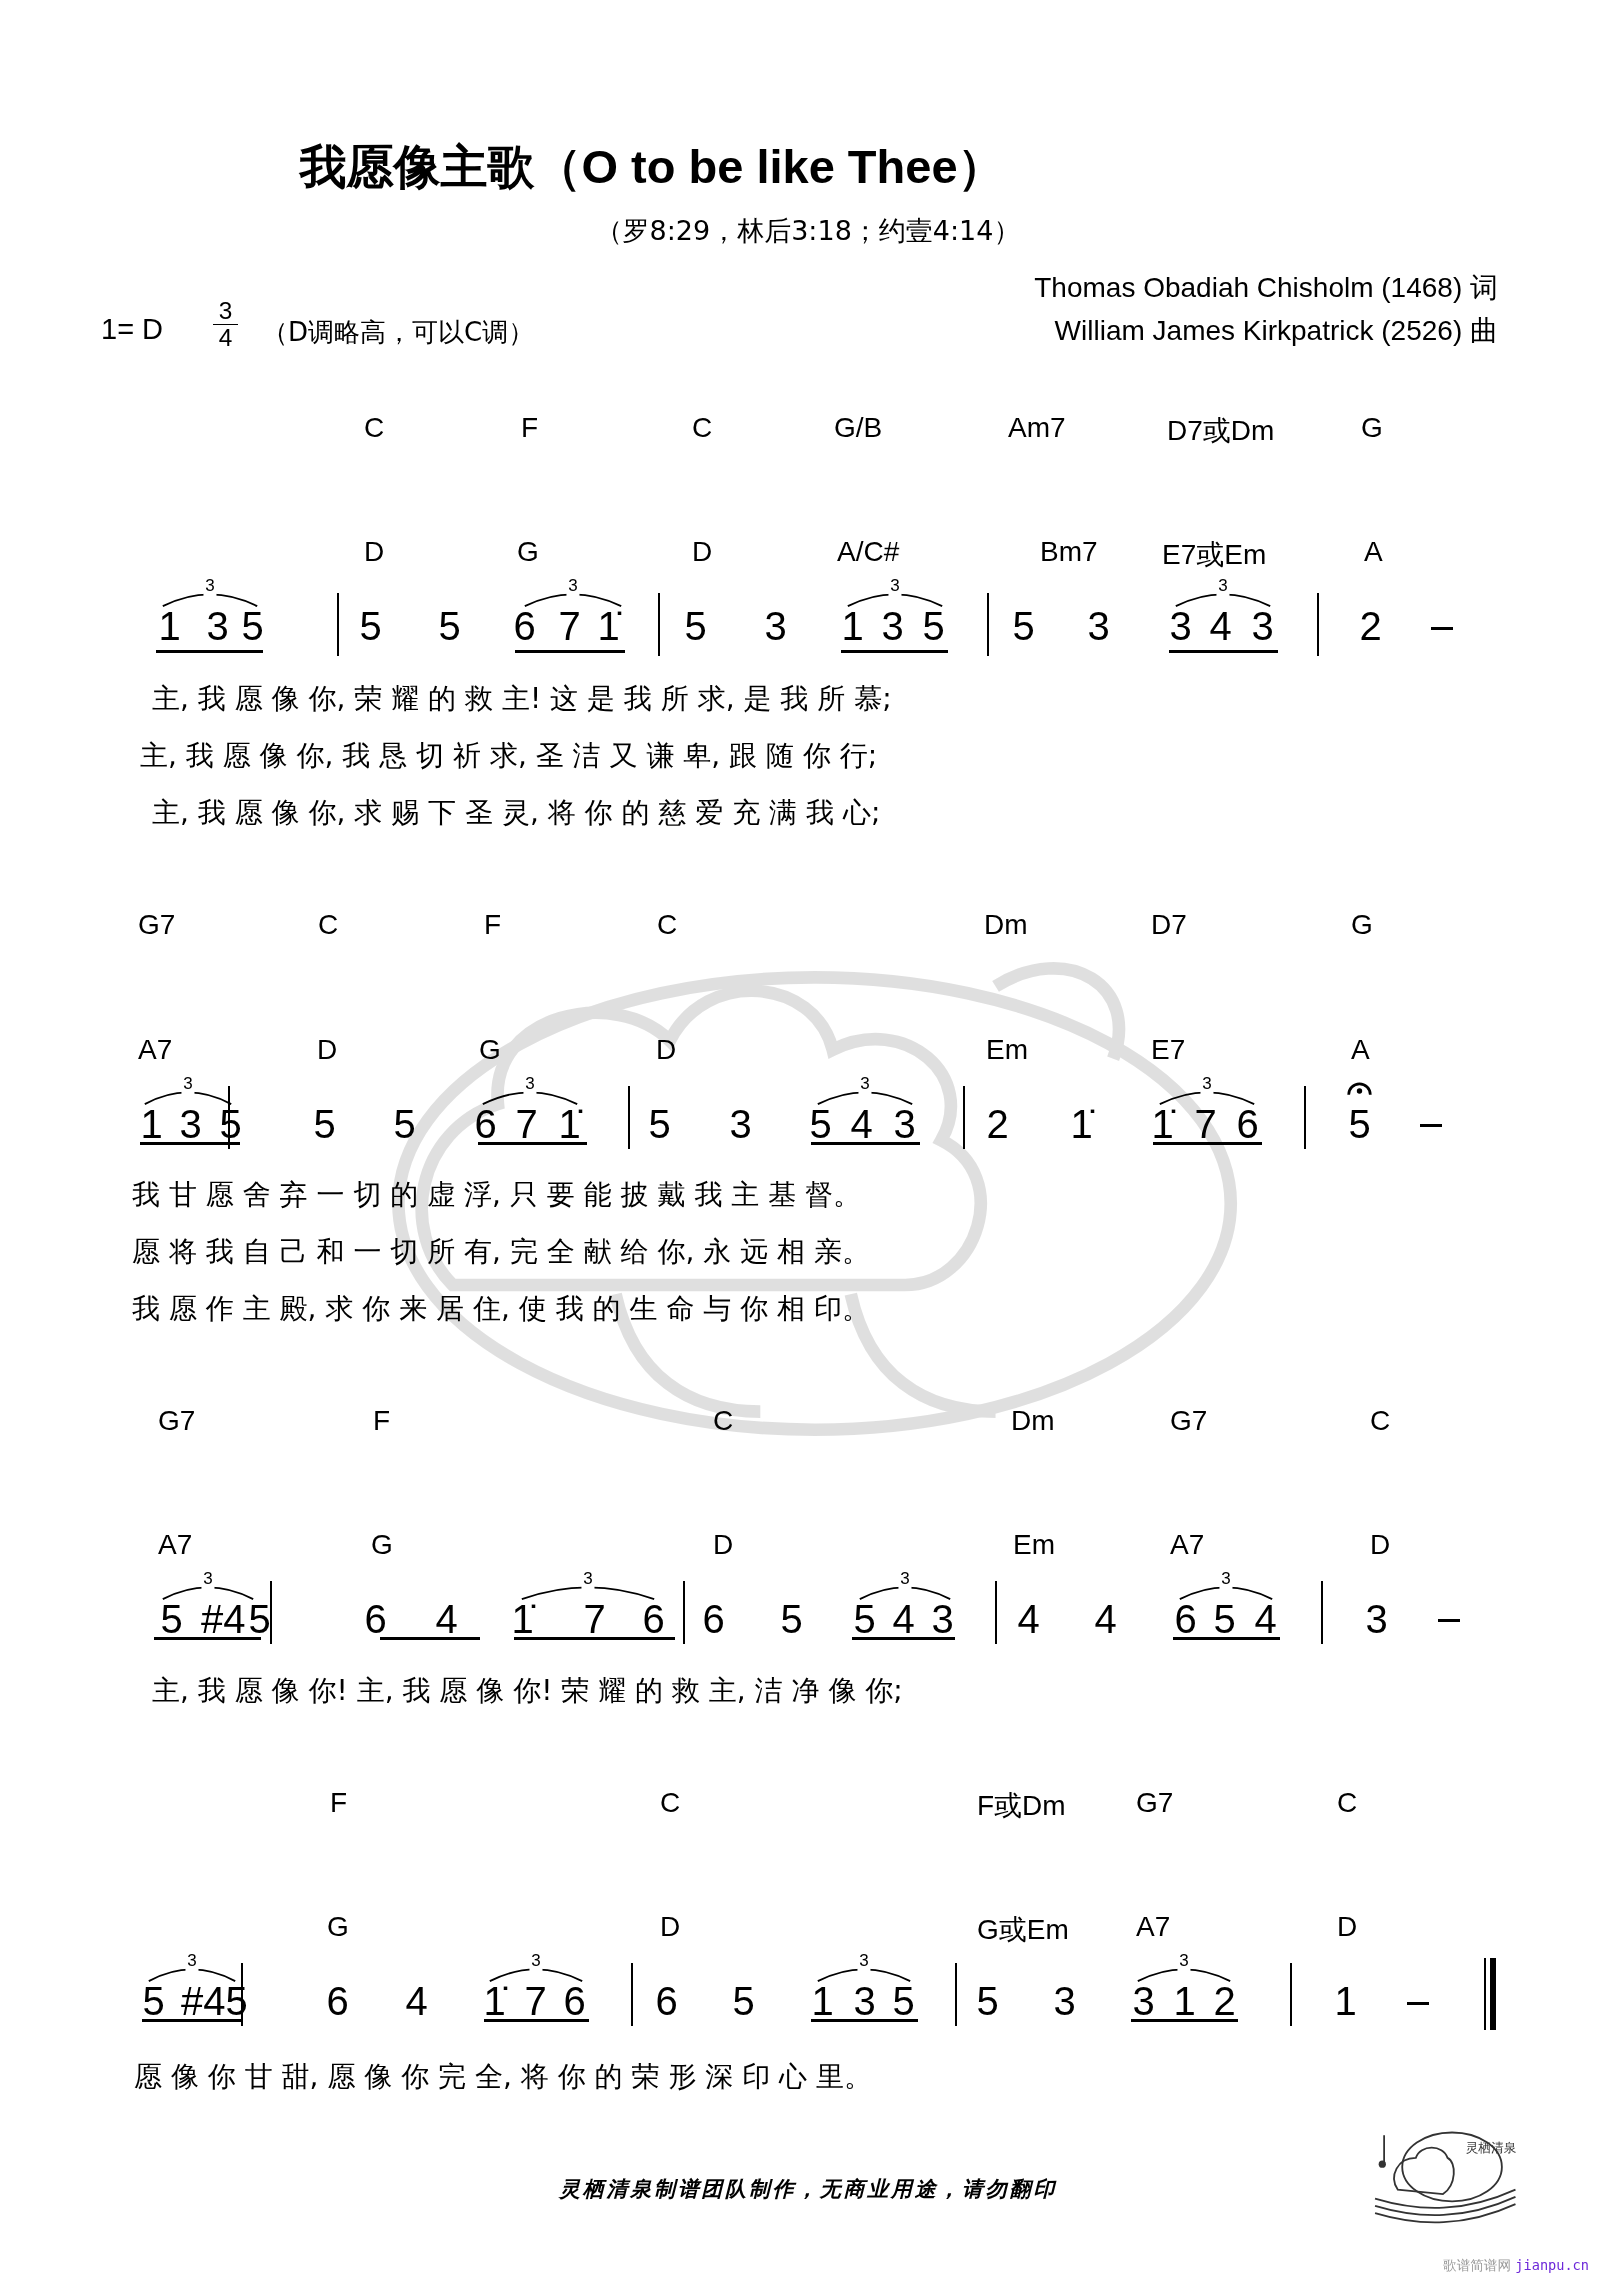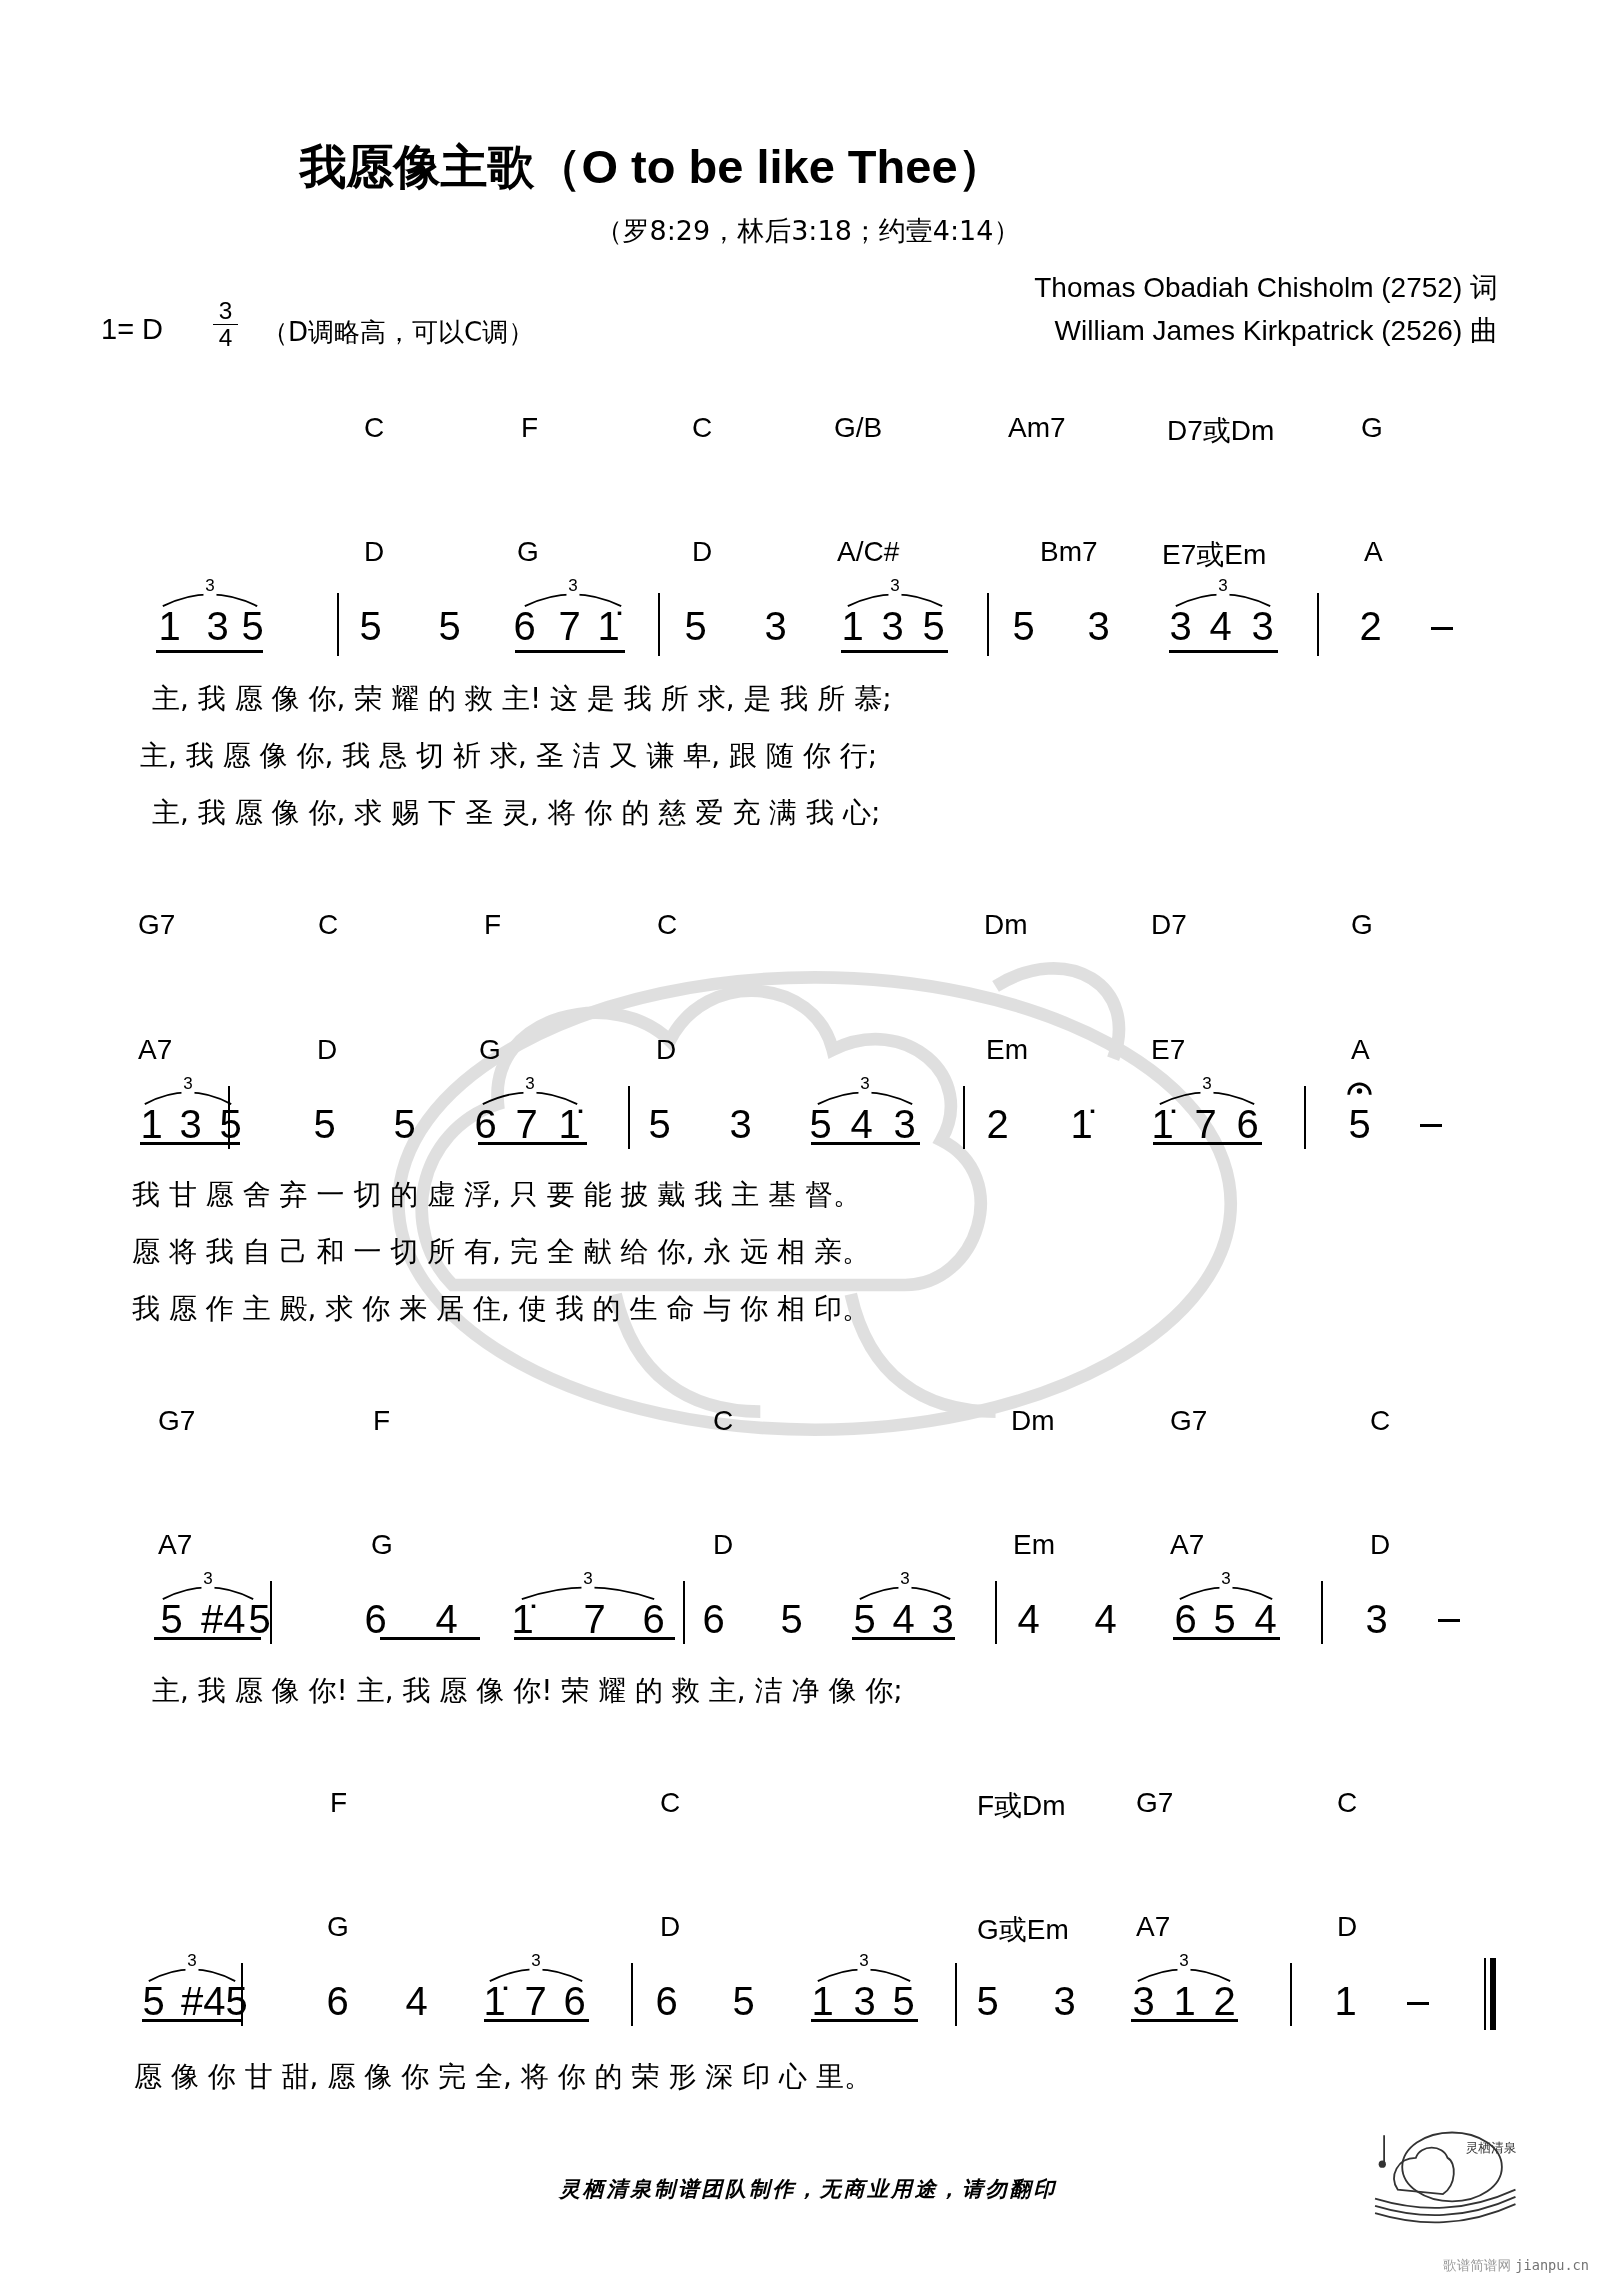--- a/index.html
+++ b/index.html
@@ -20,42 +20,42 @@
   .bar { position: absolute; width: 1.8px; background: #000; }
   .tuplet { position: absolute; height: 20px; }
   .tuplet svg { display: block; }
   .tuplet .num { position: absolute; top: -11.8px; left: 50%; transform: translateX(-50%); font-size: 17px; background: #fff; padding: 0 1.8px; font-family: "Liberation Sans", sans-serif; }
   .lyric { font-size: 28px; letter-spacing: 0; }
   .dash { position: absolute; width: 22px; height: 2.7px; background: #000; }
   .final-bar-thin { position: absolute; width: 1.8px; background: #000; }
   .final-bar-thick { position: absolute; width: 6.3px; background: #000; }
   .footer { top: 2175px; left: 0; width: 1616px; text-align: center; font-size: 21px; font-style: italic; font-weight: bold; font-family: "DejaVu Serif", serif; letter-spacing: 2.7px; }
   .site { right: 27px; top: 2257px; font-size: 13.6px; color: #9a9a9a; }
-  .site .latin { color: #737373; font-family: "DejaVu Sans Mono", monospace; }
+  .site .latin { color: #6d28d9; font-family: "DejaVu Sans Mono", monospace; }
   .watermark { position: absolute; left: 344px; top: 905px; width: 905px; height: 579px; opacity: 0.12; pointer-events: none; }
   .logo { position: absolute; left: 1366px; top: 2126px; width: 154px; height: 100px; }
 </style>
 </head>
 <body>
 
 <svg class="watermark" viewBox="0 0 1000 640">
   <g fill="none" stroke="#000" stroke-width="14">
     <ellipse cx="520" cy="330" rx="460" ry="250"></ellipse>
     <path d="M120 420 C 60 360, 80 250, 170 220 C 160 120, 300 90, 360 150 C 400 70, 520 80, 540 160 C 620 120, 700 190, 660 260 C 740 300, 700 420, 620 420 Z"></path>
     <path d="M720 90 C 800 40, 880 90, 850 170"></path>
     <path d="M300 430 C 320 520, 380 560, 460 560"></path>
     <path d="M560 430 C 580 520, 640 560, 720 560"></path>
   </g>
 </svg>
 
 <div class="abs title">
   <span>我愿像主歌</span><span class="latin">（O to be like Thee）</span>
 </div>
 <div class="abs refs">（罗8:29，林后3:18；约壹4:14）</div>
-<div class="abs credit" style="top:269px;">Thomas Obadiah Chisholm (2752) 词</div>
+<div class="abs credit" style="top:269px;">Thomas Obadiah Chisholm (1468) 词</div>
 <div class="abs credit" style="top:312px;">William James Kirkpatrick (2526) 曲</div>
 
 <div class="abs key">1=  D</div>
 <div class="ts">
   <div>3</div>
   <div class="line"></div>
   <div>4</div>
 </div>
 <div class="abs keynote">（D调略高，可以C调）</div>
 

